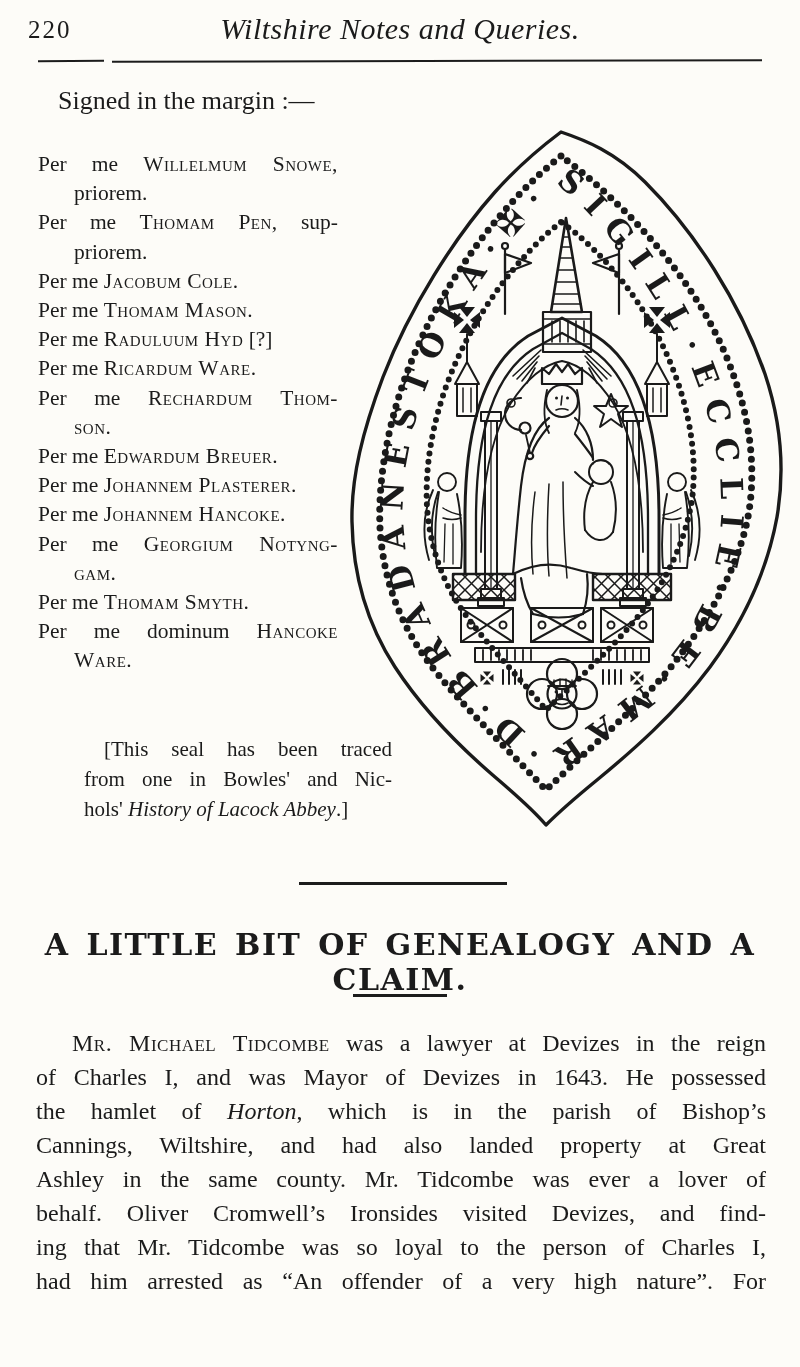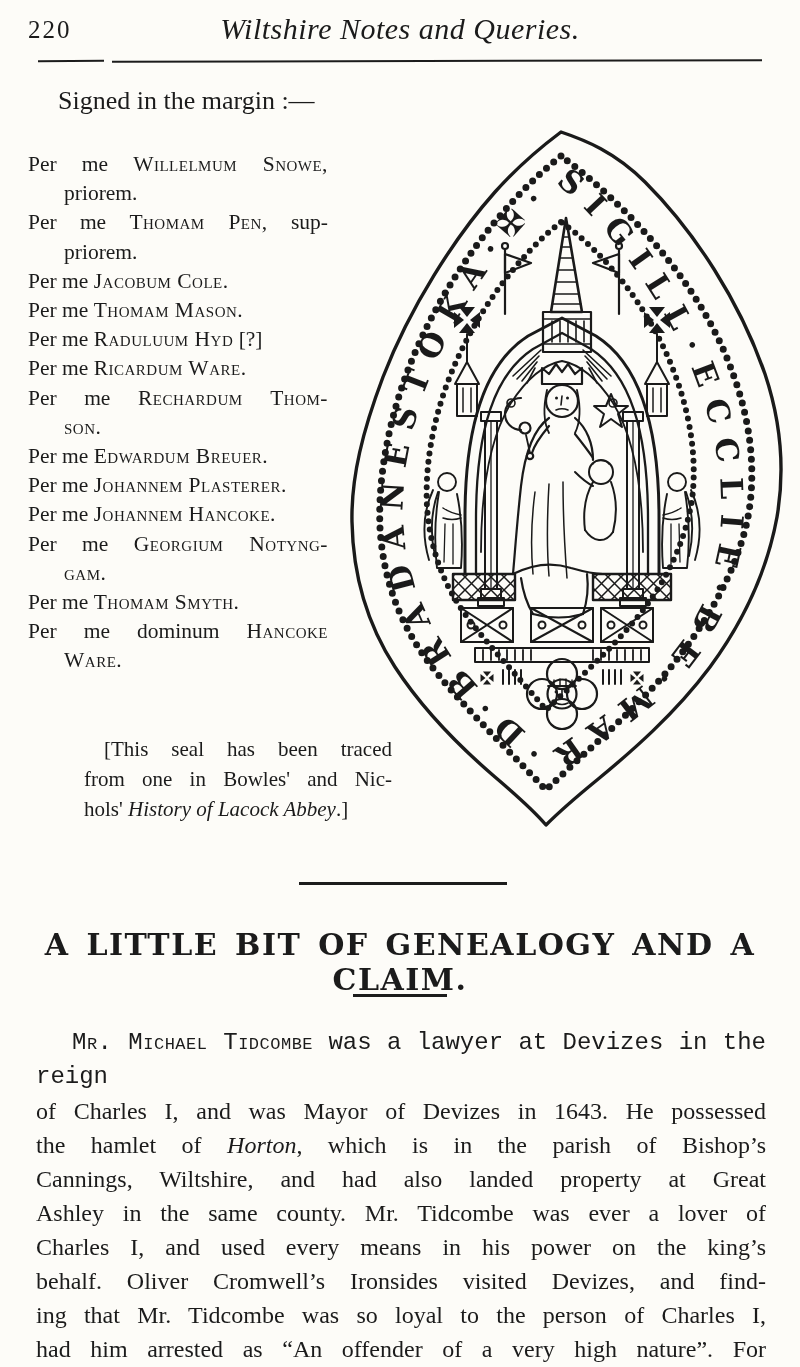--- a/index.html
+++ b/index.html
@@ -9,33 +9,33 @@
     font-family:"Liberation Serif","DejaVu Serif",serif;
     overflow:hidden;
   }
   .pagenum{position:absolute;left:28px;top:16px;font-size:25px;letter-spacing:2px;}
   .runtitle{position:absolute;left:0;right:0;top:12px;text-align:center;
     font-style:italic;font-size:30px;letter-spacing:.5px;}
   .headrule{position:absolute;top:60px;height:2px;background:#1c1c1c;}
   .hr1{left:38px;width:66px;transform:rotate(-.3deg);}
   .hr2{left:112px;width:650px;transform:rotate(-.15deg);}
   .signed{position:absolute;left:58px;top:86px;font-size:26px;}
-  .siglist{position:absolute;left:28px;top:150px;width:300px;
+  .siglist{position:absolute;left:38px;top:150px;width:300px;
     font-size:21.5px;line-height:29.2px;}
   .sealnote{position:absolute;left:36px;top:734px;width:308px;
     font-size:21px;line-height:30px;margin-left:48px;}
   .article{position:absolute;left:36px;top:1026px;width:730px;
     font-size:24px;line-height:34px;}
   .tline{min-height:1em;}
   .sc{font-variant:small-caps;letter-spacing:.5px;}
   .i{font-style:italic;}
   .cont{padding-left:36px;}
   .just{text-align:justify;text-align-last:justify;}
   .sealnote .indent{text-indent:20px;}
-  .article .indent{text-indent:36px;font-family:Liberation Mono, monospace;}
+  .article .indent{text-indent:36px;}
   .rule-mid{position:absolute;height:2.5px;background:#1c1c1c;}
   .rulea{left:299px;top:882px;width:208px;}
   .ruleb{left:353px;top:994px;width:94px;}
   .heading{position:absolute;left:0;right:0;top:927px;margin:0;text-align:center;
     font-family:"DejaVu Serif","Liberation Serif",serif;font-weight:bold;
     font-size:30px;letter-spacing:1.5px;word-spacing:5px;}
   .seal{position:absolute;left:335px;top:122px;width:465px;height:715px;pointer-events:none;}
   .seal *{vector-effect:none;}
 </style>
 </head>
@@ -248,19 +248,18 @@
   <div class="rule-mid rulea"></div>
   <h2 class="heading">A LITTLE BIT OF GENEALOGY AND A CLAIM.</h2>
   <div class="rule-mid ruleb"></div>
 
   <div class="article">
       <div class="tline indent just"><span class="sc">Mr. Michael Tidcombe</span><span> was a lawyer at Devizes in the reign</span></div>
       <div class="tline just"><span>of Charles I, and was Mayor of Devizes in 1643. He possessed</span></div>
       <div class="tline just"><span>the hamlet of </span><span class="i">Horton</span><span>, which is in the parish of Bishop’s</span></div>
       <div class="tline just"><span>Cannings, Wiltshire, and had also landed property at Great</span></div>
       <div class="tline just"><span>Ashley in the same county. Mr. Tidcombe was ever a lover of</span></div>
-      <div class="tline just"><span>Charles I, and used every means in his power on the king’s</span></div>
       <div class="tline just"><span>behalf. Oliver Cromwell’s Ironsides visited Devizes, and find-</span></div>
       <div class="tline just"><span>ing that Mr. Tidcombe was so loyal to the person of Charles I,</span></div>
       <div class="tline just"><span>had him arrested as “An offender of a very high nature”. For</span></div>
     </div>
 
 </div>
 
 </body></html>

